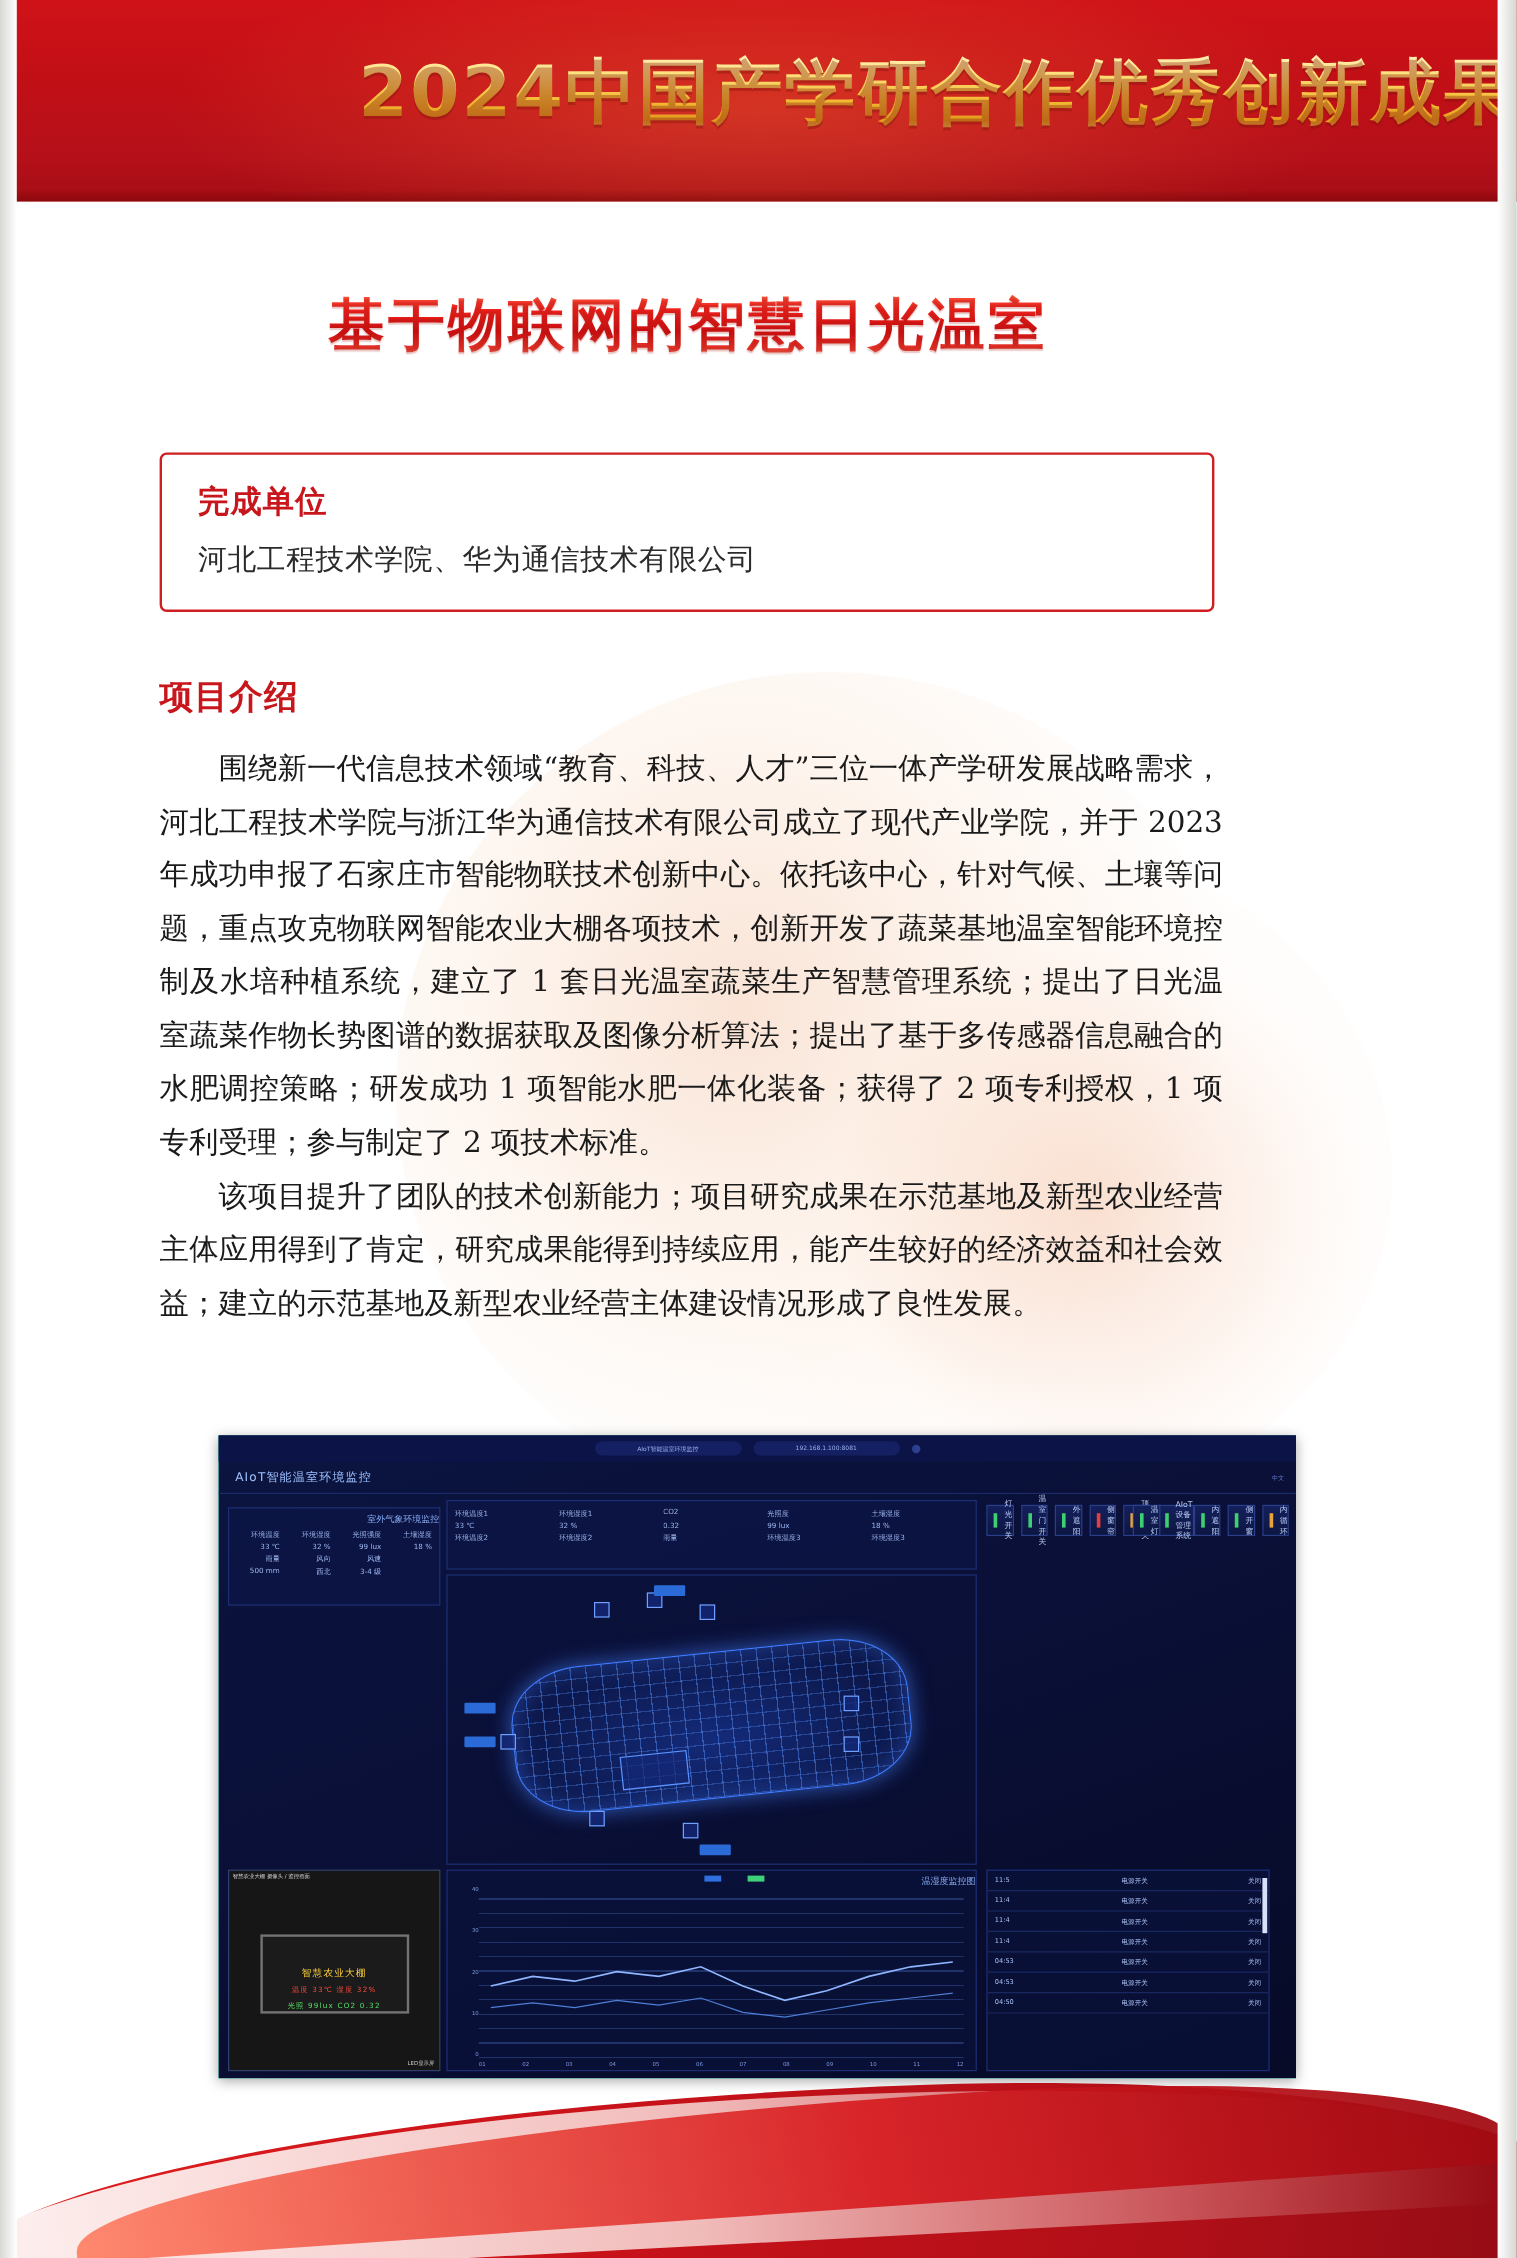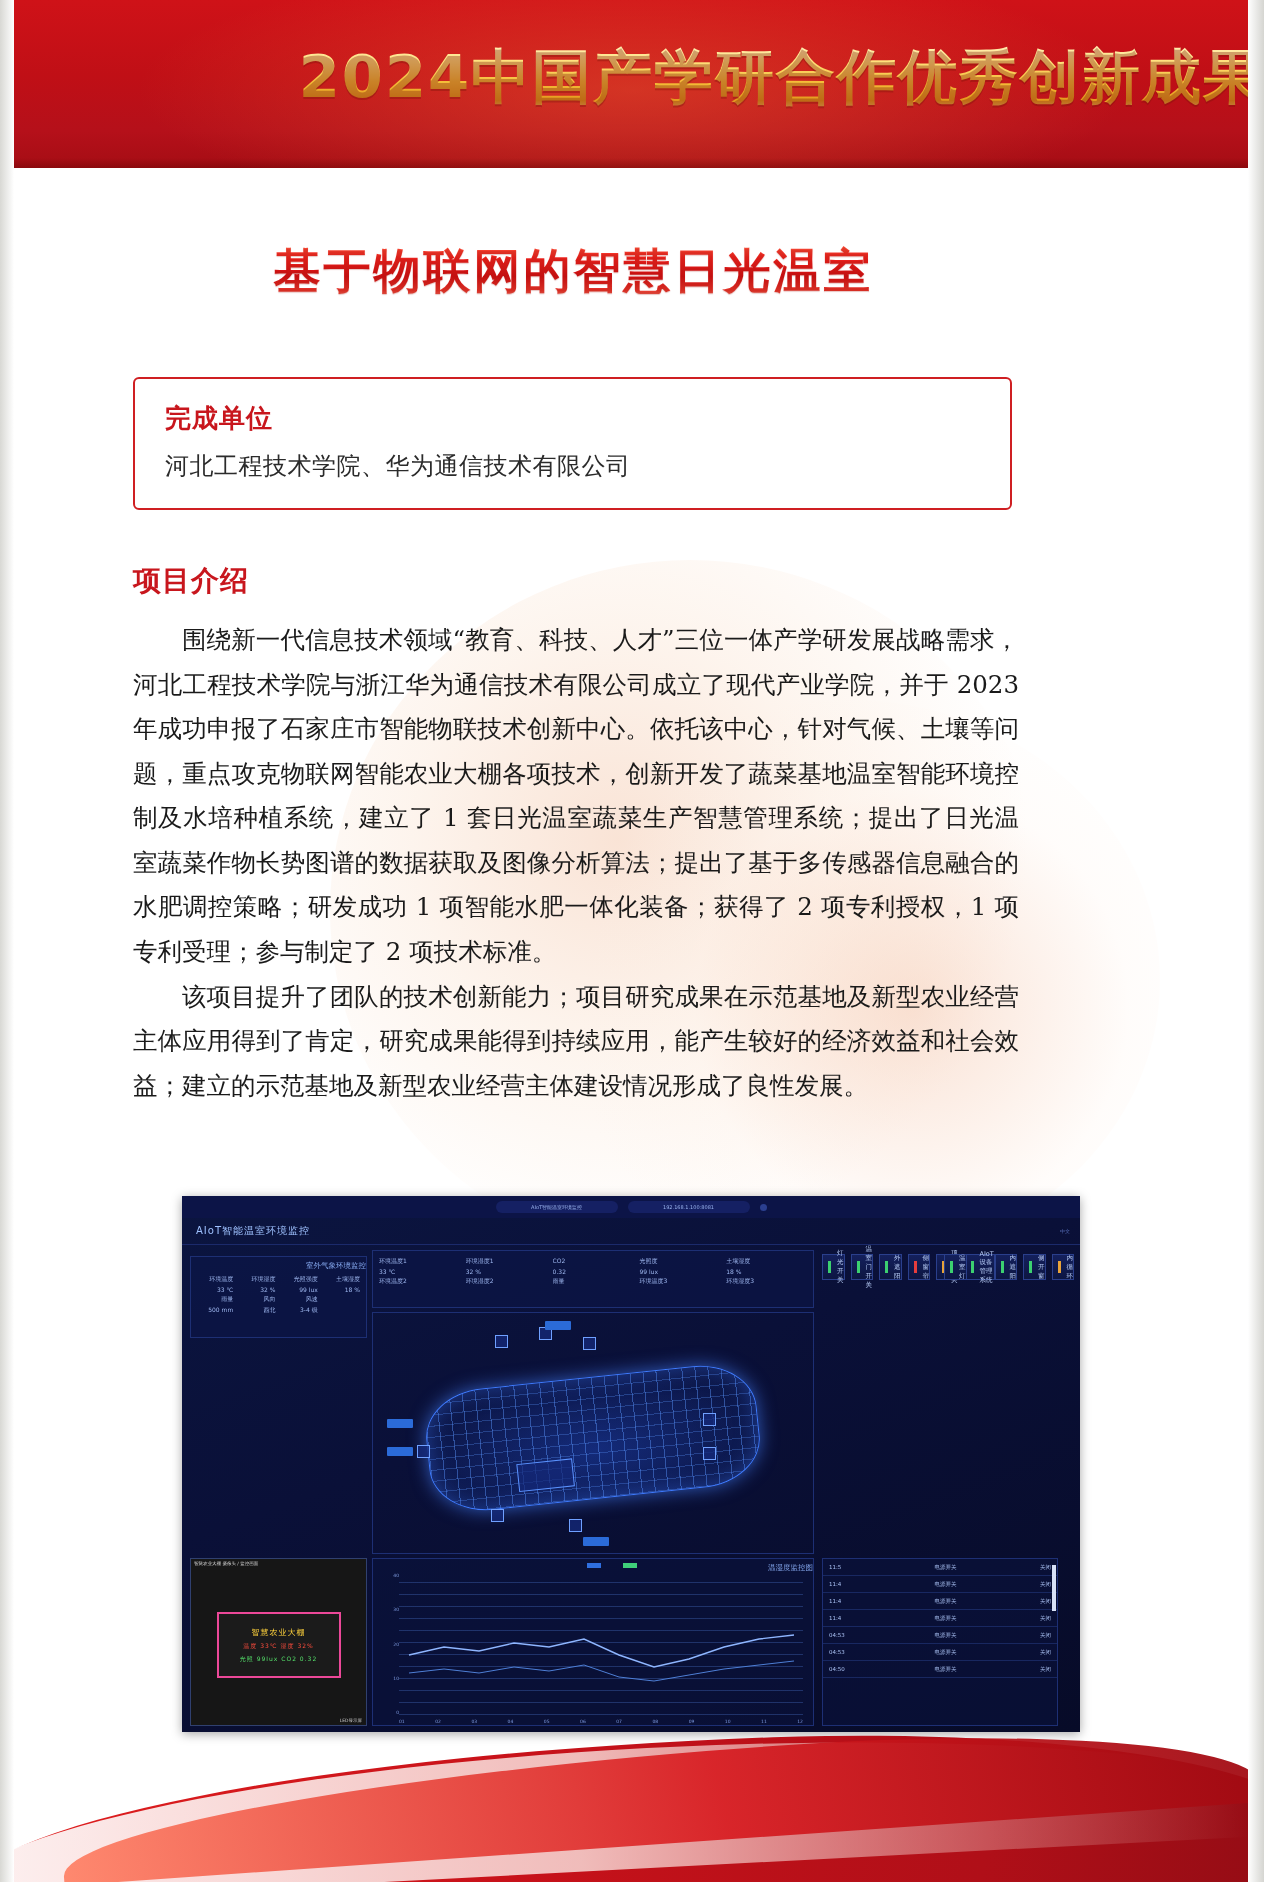--- a/index.html
+++ b/index.html
@@ -404,25 +404,25 @@
     border: 1px solid #30406f;
     background: #161616;
     overflow: hidden;
   }
   .led-board {
     position: absolute;
     left: 50%; top: 52%;
     transform: translate(-50%, -50%);
     width: 120px; height: 62px;
     background: #1b1b1b;
-    border: 2px solid #ec4899;
+    border: 2px solid #737373;
     display: flex;
     flex-direction: column;
     align-items: center;
-    justify-content: center;
+    justify-content: flex-end;
     gap: 4px;
   }
   .led-line1 { color: #ffd23c; font-size: 8px; letter-spacing: 1px; }
   .led-line2 { color: #ff4d3d; font-size: 6px; letter-spacing: 1px; }
   .led-line3 { color: #55e06a; font-size: 6px; letter-spacing: 1px; }
   .inset-cap {
     position: absolute;
     left: 3px; top: 2px;
     font-size: 4.5px;
     color: #d6d6d6;

